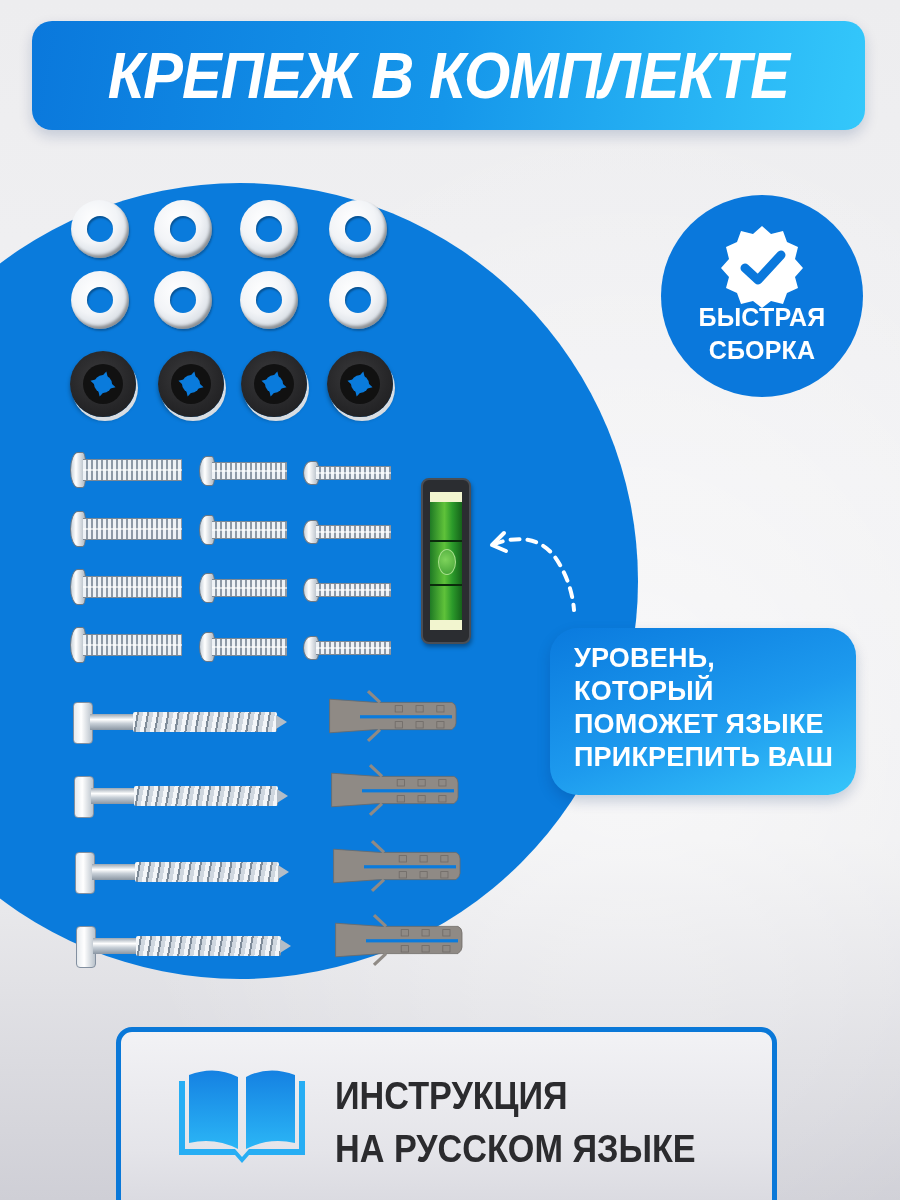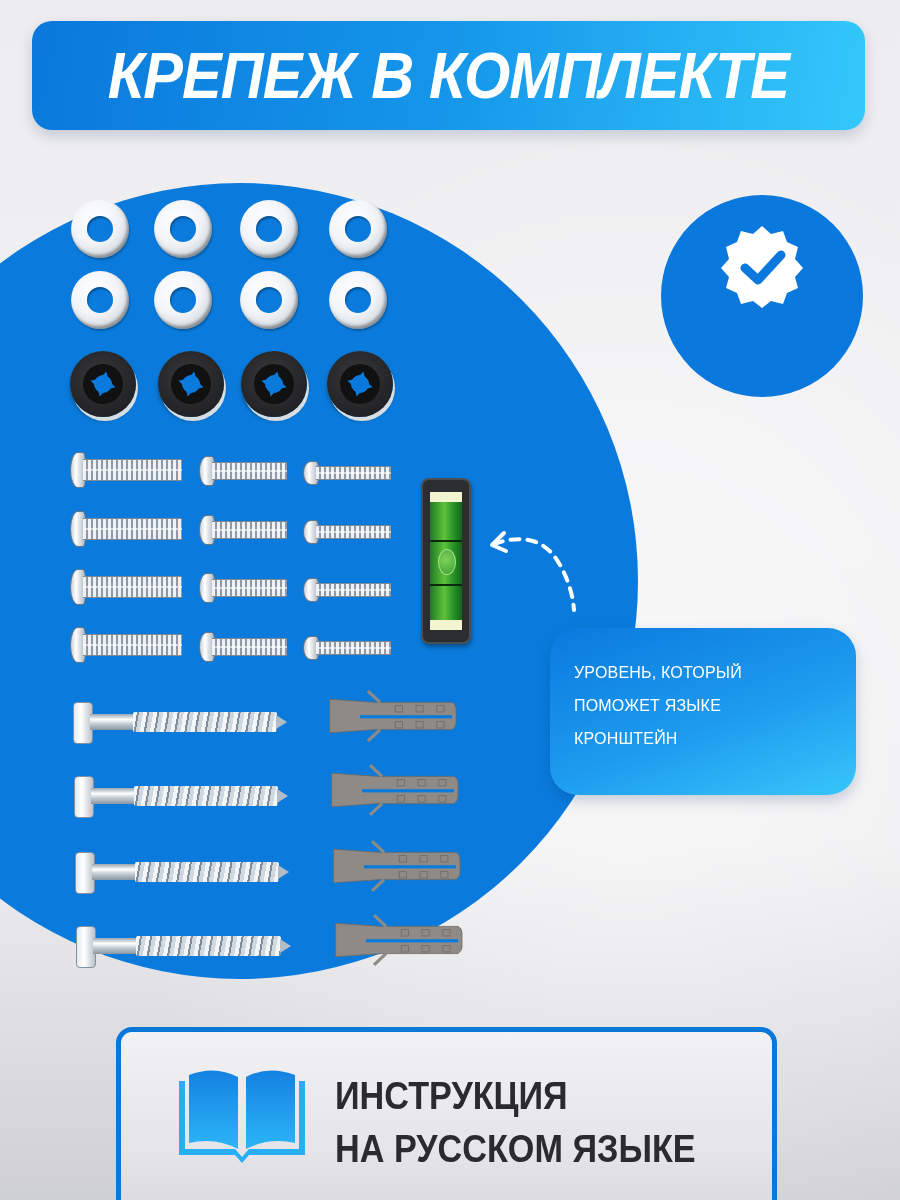--- a/index.html
+++ b/index.html
@@ -126,22 +126,22 @@
     color:#fff; font-weight:700; font-size:25px; line-height:33px; letter-spacing:0.2px;
   }
   
   .callout {
     position:absolute; left:550px; top:628px; width:306px; height:167px;
     border-radius:28px;
     background: linear-gradient(160deg, #0a7ade 0%, #1d9aee 55%, #37c6fa 100%);
     box-shadow: 0 6px 14px rgba(0,40,100,0.20);
   }
   .callout-text {
-    position:absolute; left:24px; top:28px; right:10px;
-    color:#fff; font-weight:400; font-size:16px; line-height:33px; letter-spacing:0.2px;
+    position:absolute; left:24px; top:14px; right:10px;
+    color:#fff; font-weight:700; font-size:27px; line-height:33px; letter-spacing:0.2px;
   }
   
   .instr {
     position:absolute; left:116px; top:1027px; width:651px; height:200px;
     border:5px solid #0a78d8; border-radius:16px;
     background: linear-gradient(180deg, #f2f2f5 0%, #e4e4e9 60%, #d5d5dc 100%);
   }
   .book-icon { position:absolute; left:54px; top:33px; }
   .instr-text {
     position:absolute; left:214px; top:38px;
@@ -341,27 +341,31 @@
 <svg class="arrow-svg" width="110" height="95" viewBox="0 0 110 95">
   <path d="M14 24 Q60 8 80 45 Q92 66 94 90" fill="none" stroke="#ffffff" stroke-width="4" stroke-linecap="round" stroke-dasharray="9 8"></path>
   <path d="M24 13 L12 25 L26 31" fill="none" stroke="#ffffff" stroke-width="4" stroke-linecap="round" stroke-linejoin="round"></path>
 </svg>
 
 <div class="badge">
   <svg class="badge-icon" width="86" height="86" viewBox="0 0 86 86">
     <path d="M43 4 L52 12 L64 9 L68 20 L79 25 L76 37 L84 46 L76 55 L79 66 L68 71 L64 82 L52 79 L43 86 L34 79 L22 82 L18 71 L7 66 L10 55 L2 46 L10 37 L7 25 L18 20 L22 9 L34 12 Z" fill="#ffffff"></path>
     <path d="M26 46 L39 58 L62 33" fill="none" stroke="#0a78dc" stroke-width="9" stroke-linecap="round" stroke-linejoin="round"></path>
   </svg>
+  <div class="badge-text">
+    <div>БЫСТРАЯ</div>
+    <div>СБОРКА</div>
+  </div>
 </div>
 
 <div class="callout">
   <div class="callout-text">
     <div>УРОВЕНЬ, КОТОРЫЙ</div>
     <div>ПОМОЖЕТ ЯЗЫКЕ</div>
-    <div>КРОНШТЕЙН</div>
+    <div>ПРИКРЕПИТЬ ВАШ</div>
   </div>
 </div>
 
 <div class="instr">
   <svg class="book-icon" width="134" height="104" viewBox="0 0 134 104">
     <defs>
       <linearGradient id="bookg" x1="0" y1="0" x2="0" y2="1">
         <stop offset="0" stop-color="#1581e2"></stop>
         <stop offset="1" stop-color="#2bb6f6"></stop>
       </linearGradient>

